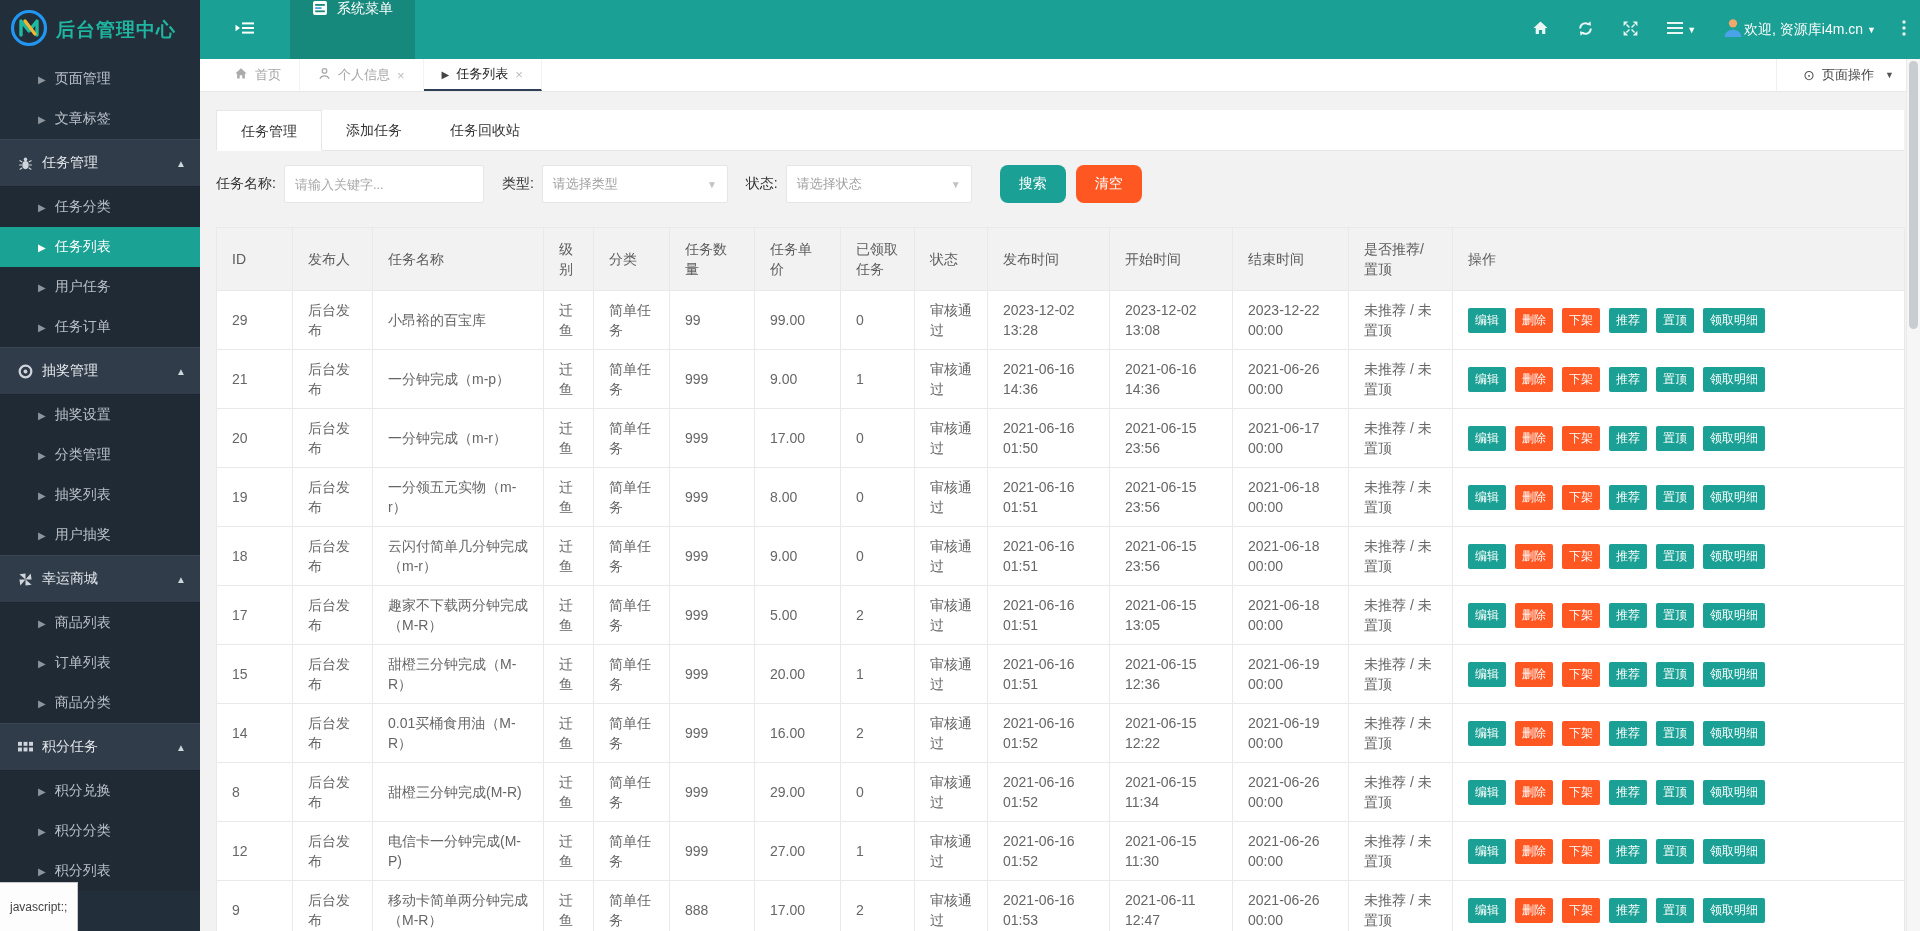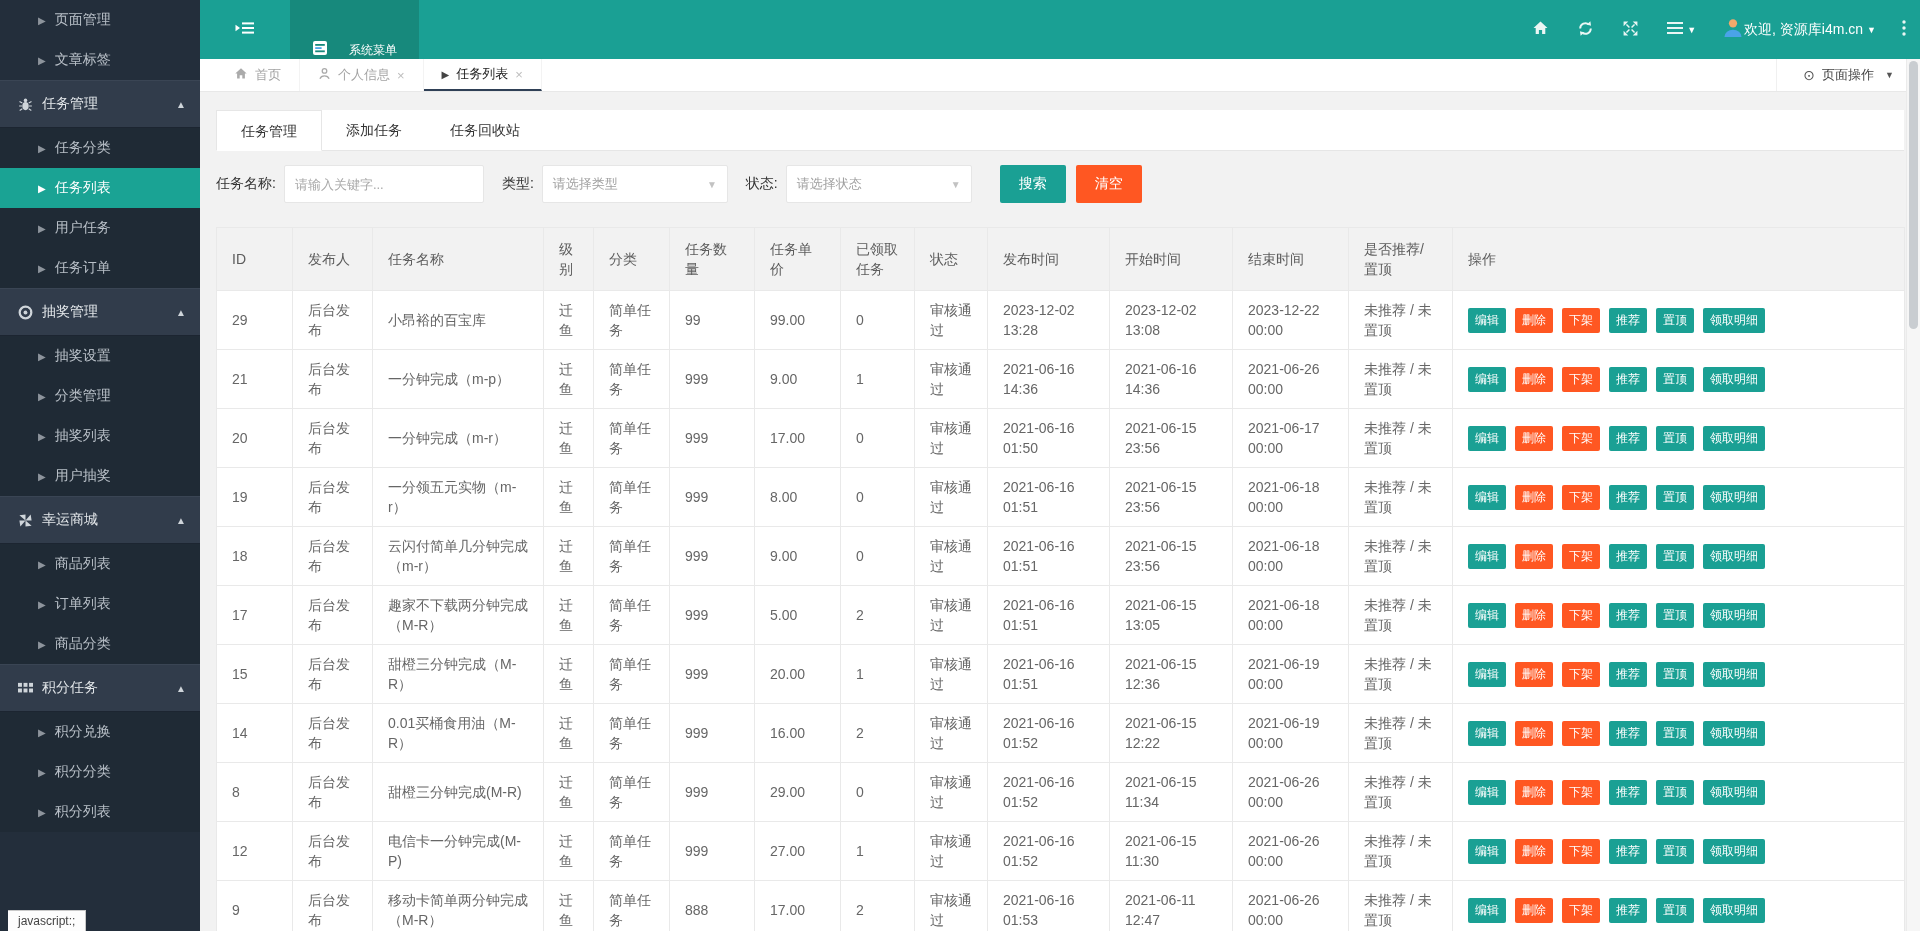--- a/index.html
+++ b/index.html
@@ -26,21 +26,21 @@
     color:#e3e7ea;background:var(--sidebar_group);cursor:pointer;
     border-top:1px solid #3a4554;border-bottom:1px solid #1c2531}
   .side-group .garrow{margin-left:auto;font-size:10px;color:#cfd5da}
   .gicon svg{display:block}
 
   
   .main{flex:1;display:flex;flex-direction:column;min-width:0}
 
   .topbar{height:59px;background:var(--accent);display:flex;align-items:center;color:#fff;flex:0 0 59px}
   .collapse-btn{width:90px;height:59px;display:flex;align-items:center;justify-content:center;cursor:pointer}
-  .systab{height:59px;background:var(--accent_dark);display:flex;align-items:flex-end;gap:21px;padding:0 22px;cursor:pointer;font-size:12px}
+  .systab{height:59px;background:var(--accent_dark);display:flex;align-items:flex-start;gap:9px;padding:0 22px;cursor:pointer;font-size:14px}
   .top-right{margin-left:auto;display:flex;align-items:center}
   .top-icon-btn{height:59px;display:flex;align-items:center;justify-content:center;padding:0 14px;cursor:pointer}
   .user{display:flex;align-items:center;padding:0 12px;cursor:pointer}
   .tiny-caret{font-size:9px;margin-left:4px}
 
   .crumbrow{height:33px;background:#fff;display:flex;align-items:stretch;padding-left:16px;
     border-bottom:1px solid #e8e8e8;flex:0 0 33px}
   .crumb{display:flex;align-items:center;gap:7px;padding:0 18px;color:#a3a3a3;
     border-right:1px solid #f3f3f3;font-size:13px;cursor:pointer}
   .crumb .close{color:#bdbdbd;font-size:13px;cursor:pointer}
@@ -58,49 +58,59 @@
 
   .filter{display:flex;align-items:center;margin-top:14px;color:#333}
   .f-label{margin-right:8px;white-space:nowrap}
   .f-input{width:200px;height:38px;background:#fff;border:1px solid #e6e6e6;border-radius:2px;
     padding:0 10px;color:#666;font-size:13px;outline:none;margin-right:18px}
   .f-input::placeholder{color:#a9a9a9}
   .f-select{width:186px;height:38px;background:#fff;border:1px solid #e6e6e6;border-radius:2px;
     display:flex;align-items:center;justify-content:space-between;padding:0 10px;color:#a0a0a0;
     font-size:13px;cursor:pointer;margin-right:18px}
   .f-select .sel-caret{color:#c2c2c2;font-size:10px}
-  .btn{height:38px;border:none;border-radius:2px;color:#fff;font-size:14px;padding:0 19px;cursor:pointer;margin-left:10px;
+  .btn{height:38px;border:none;border-radius:8px;color:#fff;font-size:14px;padding:0 19px;cursor:pointer;margin-left:10px;
     font-family:"Liberation Sans","DejaVu Sans",sans-serif}
   .btn.search{background:var(--accent)}
   .btn.clear{background:var(--danger)}
 
   .tablewrap{margin-top:24px;background:#fff}
   table{width:1688px;border-collapse:collapse;table-layout:fixed}
   th,td{border:1px solid #e9e9e9;padding:9px 15px;font-size:14px;line-height:20px;
     text-align:left;vertical-align:middle;overflow-wrap:break-word}
   th{background:#f2f2f2;color:#5c5c5c;font-weight:normal;padding:11px 15px}
   td{color:#666;background:#fff}
   td.ops{white-space:nowrap}
   .abtn{display:inline-block;height:25px;line-height:25px;padding:0 7px;border-radius:2px;
     color:#fff;font-size:12px;margin-right:9px;cursor:pointer}
   .abtn.teal{background:var(--accent)}
   .abtn.orange{background:var(--danger)}
 
   .vscrollbar{position:fixed;top:59px;right:0;width:14px;bottom:0;background:#f6f6f6;border-left:1px solid #ebebeb}
   .vscrollbar .thumb{position:absolute;top:2px;left:2px;width:9px;height:268px;background:#c9cdd1;border-radius:6px}
 
-  .statusbar{position:fixed;left:8px;bottom:0;background:#fdfdfd;border:1px solid #c9c9c9;border-left:none;border-bottom:none;
-    padding:3px 10px;font-size:12px;color:#444}
+  .statusbar{position:fixed;left:0;bottom:0;background:#fdfdfd;border:1px solid #c9c9c9;border-left:none;border-bottom:none;
+    padding:17px 10px;font-size:12px;color:#444}
 </style>
 </head>
 <body>
 
 <div class="layout">
 
   <aside class="sidebar">
+    <div class="logo-area">
+      <span>
+        <svg width="38" height="38" viewBox="0 0 38 38">
+          <circle cx="19" cy="19" r="16.5" fill="none" stroke="#2196f3" stroke-width="3.2"></circle>
+          <path d="M11 26 V12 L19 22 L27 12 V26" fill="none" stroke="#1db9a0" stroke-width="3.4" stroke-linecap="round" stroke-linejoin="round"></path>
+          <path d="M15 12 L25 25" stroke="#f2b632" stroke-width="3.4" stroke-linecap="round"></path>
+        </svg>
+      </span>
+      <span class="app-title">后台管理中心</span>
+    </div>
     <nav id="side-menu">
         <div class="side-sub toplevel">
           <span class="caret">▶</span>
           <span class="slabel">页面管理</span>
         </div>
         <div class="side-sub toplevel">
           <span class="caret">▶</span>
           <span class="slabel">文章标签</span>
         </div>
         <div class="side-group">

